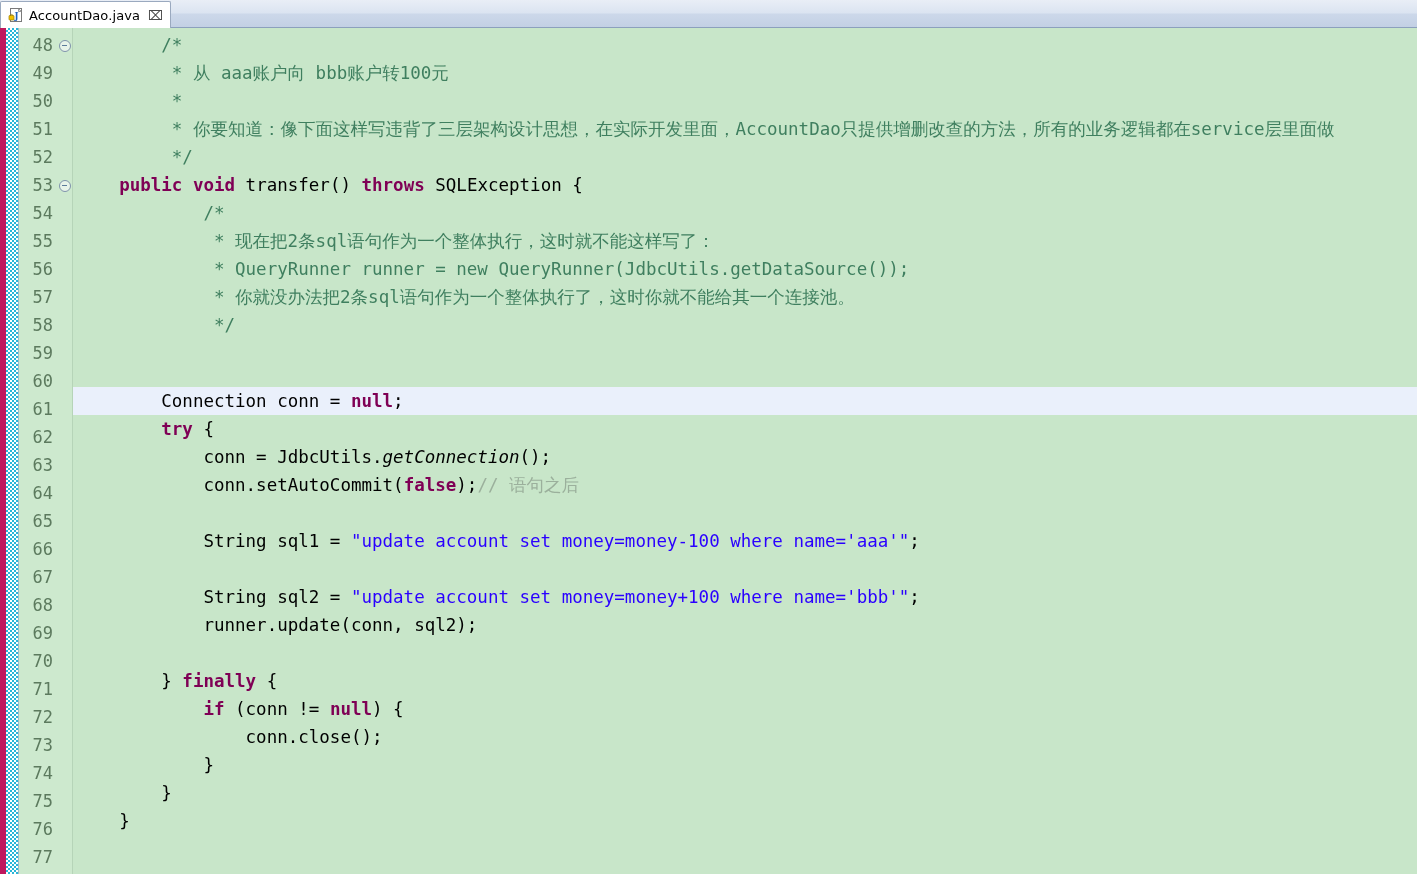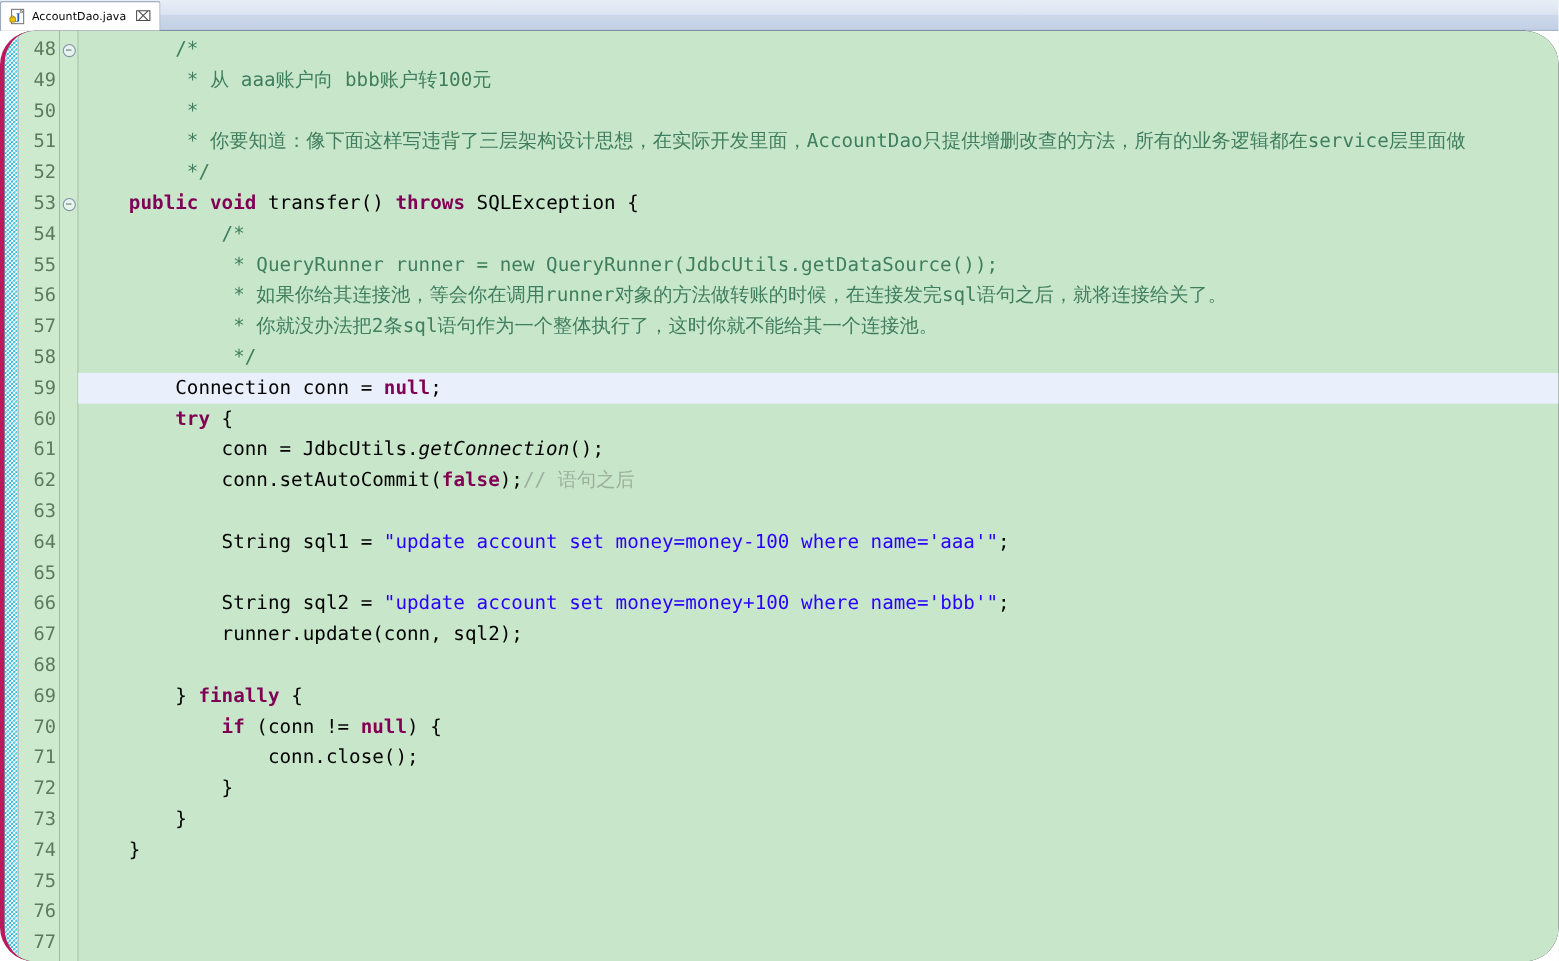--- a/index.html
+++ b/index.html
@@ -46,43 +46,42 @@
     top: 1px;
     cursor: default;
   }
   .tab-icon {
     width: 16px; height: 16px;
     position: relative;
     flex: 0 0 16px;
   }
   .tab-label {
     font-family: "DejaVu Sans", sans-serif;
-    font-size: 10px;
+    font-size: 13px;
     color: #000000;
     letter-spacing: 0.1px;
     white-space: nowrap;
   }
   .tab-close {
     font-family: "DejaVu Sans", sans-serif;
     font-size: 13px;
     color: #4a4a4a;
     margin-left: 3px;
     line-height: 1;
     cursor: pointer;
   }
 
   
   .editor {
     flex: 1 1 auto;
     display: flex;
     position: relative;
     overflow: hidden;
-    background: #0f172a;
-    border-left: 4px solid #be185d;
-    border-radius: 31px;
+    background: #ec4899;
+    border-left: 6px solid #be185d;
   }
 
   
   .ann-ruler {
     width: 13px;
     min-width: 13px;
     background-color: #ffffff;
     background-image:
       linear-gradient(45deg, #29b6d8 25%, transparent 25%, transparent 75%, #29b6d8 75%),
       linear-gradient(45deg, #29b6d8 25%, transparent 25%, transparent 75%, #29b6d8 75%);
@@ -156,20 +155,21 @@
     height: 28px;
     line-height: 28px;
     white-space: pre;
     font-family: "DejaVu Sans Mono", monospace;
     font-size: 17.5px;
     color: #000000;
     padding-left: 4px;
   }
   .code-line.current {
     background: #eaf0fb;
+    margin-top: 48px;
   }
 
   
   .kw   { color: #7f0055; font-weight: bold; }
   .str  { color: #2a00ff; }
   .cmt  { color: #3f7f5f; }
   .lcmt { color: #9bb09c; }
   .ital { font-style: italic; color: #000000; }
 
   
@@ -269,22 +269,22 @@
       </div>
 
     <div class="codearea" id="codearea">
         <div class="code-line">        <span class="cmt">/*</span></div>
         <div class="code-line">         <span class="cmt">* <span class="cn">从</span> aaa<span class="cn">账户向</span> bbb<span class="cn">账户转</span>100<span class="cn">元</span></span></div>
         <div class="code-line">         <span class="cmt">*</span></div>
         <div class="code-line">         <span class="cmt">* <span class="cn">你要知道：像下面这样写违背了三层架构设计思想，在实际开发里面，</span>AccountDao<span class="cn">只提供增删改查的方法，所有的业务逻辑都在</span>service<span class="cn">层里面做</span></span></div>
         <div class="code-line">         <span class="cmt">*/</span></div>
         <div class="code-line">    <span class="kw">public</span> <span class="kw">void</span> transfer() <span class="kw">throws</span> SQLException {</div>
         <div class="code-line">            <span class="cmt">/*</span></div>
+        <div class="code-line">             <span class="cmt">* <span class="cn">现在把</span>2<span class="cn">条</span>sql<span class="cn">语句作为一个整体执行，这时就不能这样写了：</span></span></div>
         <div class="code-line">             <span class="cmt">* QueryRunner runner = new QueryRunner(JdbcUtils.getDataSource());</span></div>
-        <div class="code-line">             <span class="cmt">* <span class="cn">如果你给其连接池，等会你在调用</span>runner<span class="cn">对象的方法做转账的时候，在连接发完</span>sql<span class="cn">语句之后，就将连接给关了。</span></span></div>
         <div class="code-line">             <span class="cmt">* <span class="cn">你就没办法把</span>2<span class="cn">条</span>sql<span class="cn">语句作为一个整体执行了，这时你就不能给其一个连接池。</span></span></div>
         <div class="code-line">             <span class="cmt">*/</span></div>
         <div class="code-line current">        Connection conn = <span class="kw">null</span>;</div>
         <div class="code-line">        <span class="kw">try</span> {</div>
         <div class="code-line">            conn = JdbcUtils.<span class="ital">getConnection</span>();</div>
         <div class="code-line">            conn.setAutoCommit(<span class="kw">false</span>);<span class="lcmt">// <span class="cn">语句之后</span></span></div>
         <div class="code-line">&nbsp;</div>
         <div class="code-line">            String sql1 = <span class="str">"update account set money=money-100 where name='aaa'"</span>;</div>
         <div class="code-line">&nbsp;</div>
         <div class="code-line">            String sql2 = <span class="str">"update account set money=money+100 where name='bbb'"</span>;</div>

